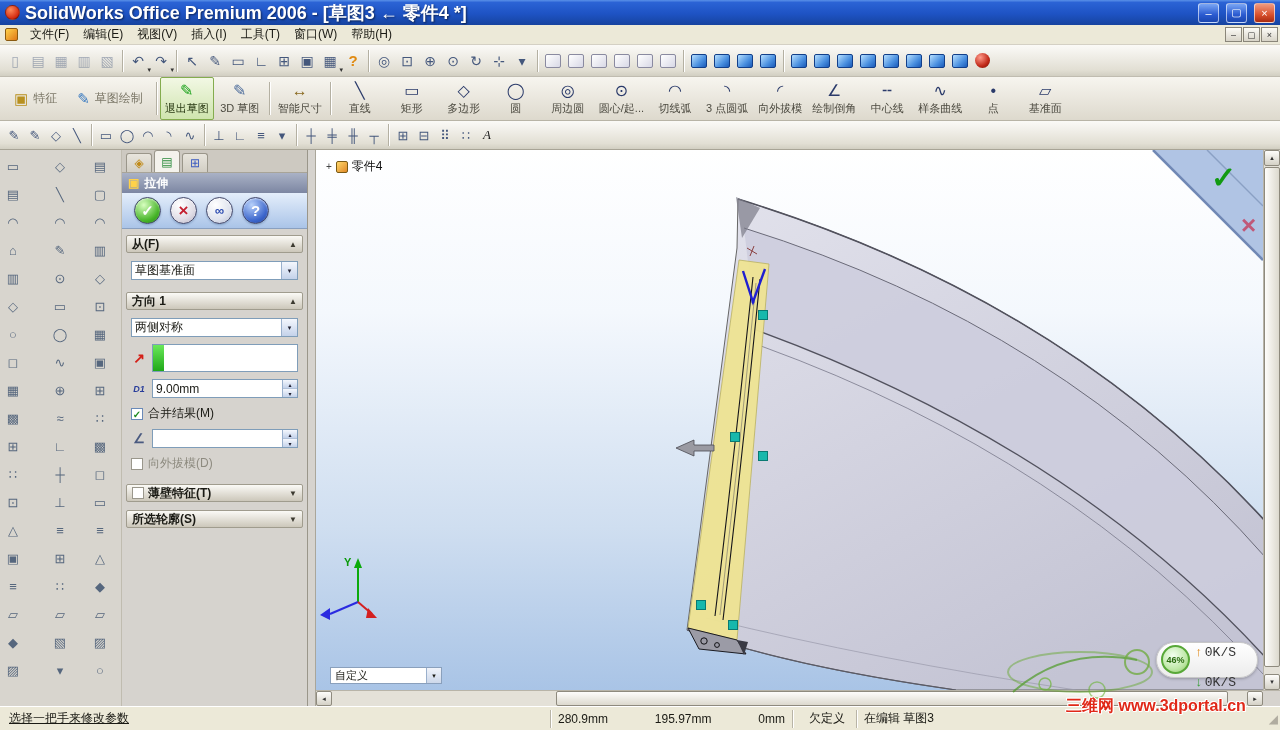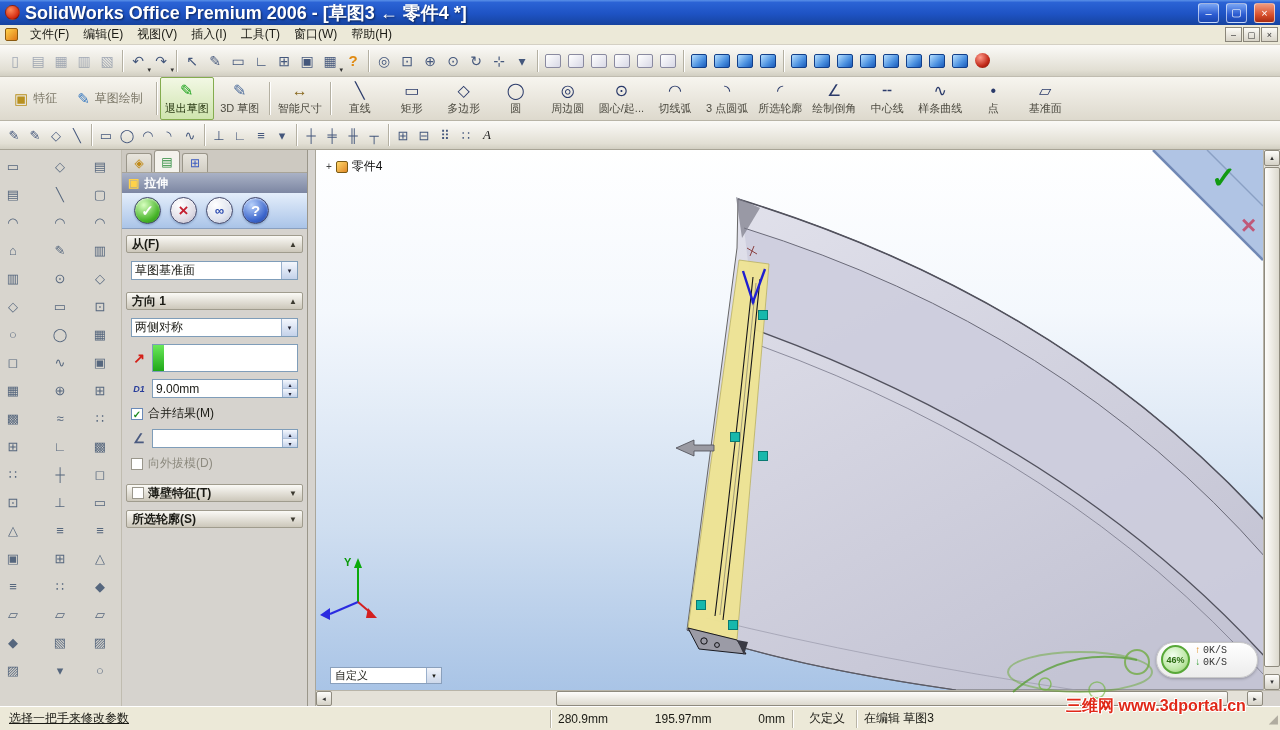--- a/index.html
+++ b/index.html
@@ -163,22 +163,22 @@
   .sb-fill { flex:1; }
   .sb-grip { width:16px; text-align:right; color:#b0aca0; font-size:12px; }
 
   
   .net-badge { position:absolute; left:1156px; top:642px; width:102px; height:36px; z-index:50;
     background:linear-gradient(#ffffff,#ececec); border:1px solid #c8c8c8; border-radius:18px;
     display:flex; align-items:flex-start; gap:5px; padding:2px 4px; box-shadow:0 1px 3px rgba(0,0,0,.25); }
   .nb-circle { width:29px; height:29px; border-radius:50%; flex:none;
     background:radial-gradient(circle at 40% 35%,#f4fff0,#bfe8a8 60%,#8ac860);
     border:2px solid #58a838; display:grid; place-items:center; font-size:9px; font-weight:bold; color:#2a6a10; }
-  .nb-rates { display:flex; flex-direction:column; gap:1px; font-family:"Liberation Mono",monospace;
-    font-size:10px; color:#333; }
+  .nb-rates { display:flex; flex-direction:column; gap:15px; font-family:"Liberation Mono",monospace;
+    font-size:13px; color:#333; }
   .nb-rates i { font-style:normal; margin-right:2px; }
   .nb-up i { color:#e08818; } .nb-down i { color:#3aa03a; }
   .wm-art { position:absolute; left:985px; top:638px; z-index:40; pointer-events:none; opacity:.85; }
   .wm-text { position:absolute; left:1066px; top:696px; z-index:60; font-size:16px; font-weight:bold;
     color:#e02818; white-space:nowrap;
     text-shadow:1px 0 #fff,-1px 0 #fff,0 1px #fff,0 -1px #fff,1px 1px #fff,-1px -1px #fff; }
 </style>
 </head>
 <body>
 
@@ -309,21 +309,21 @@
       <div class="cm-tool">
         <span class="t-icon" style="color: rgb(42, 58, 106);">◠</span>
         <span>切线弧</span>
       </div>
       <div class="cm-tool">
         <span class="t-icon" style="color: rgb(42, 58, 106);">◝</span>
         <span>3 点圆弧</span>
       </div>
       <div class="cm-tool">
         <span class="t-icon" style="color: rgb(42, 58, 106);">◜</span>
-        <span>所选轮廓</span>
+        <span>向外拔模</span>
       </div>
       <div class="cm-tool">
         <span class="t-icon" style="color: rgb(42, 58, 106);">∠</span>
         <span>绘制倒角</span>
       </div>
       <div class="cm-tool">
         <span class="t-icon" style="color: rgb(42, 58, 106);">╌</span>
         <span>中心线</span>
       </div>
       <div class="cm-tool">

